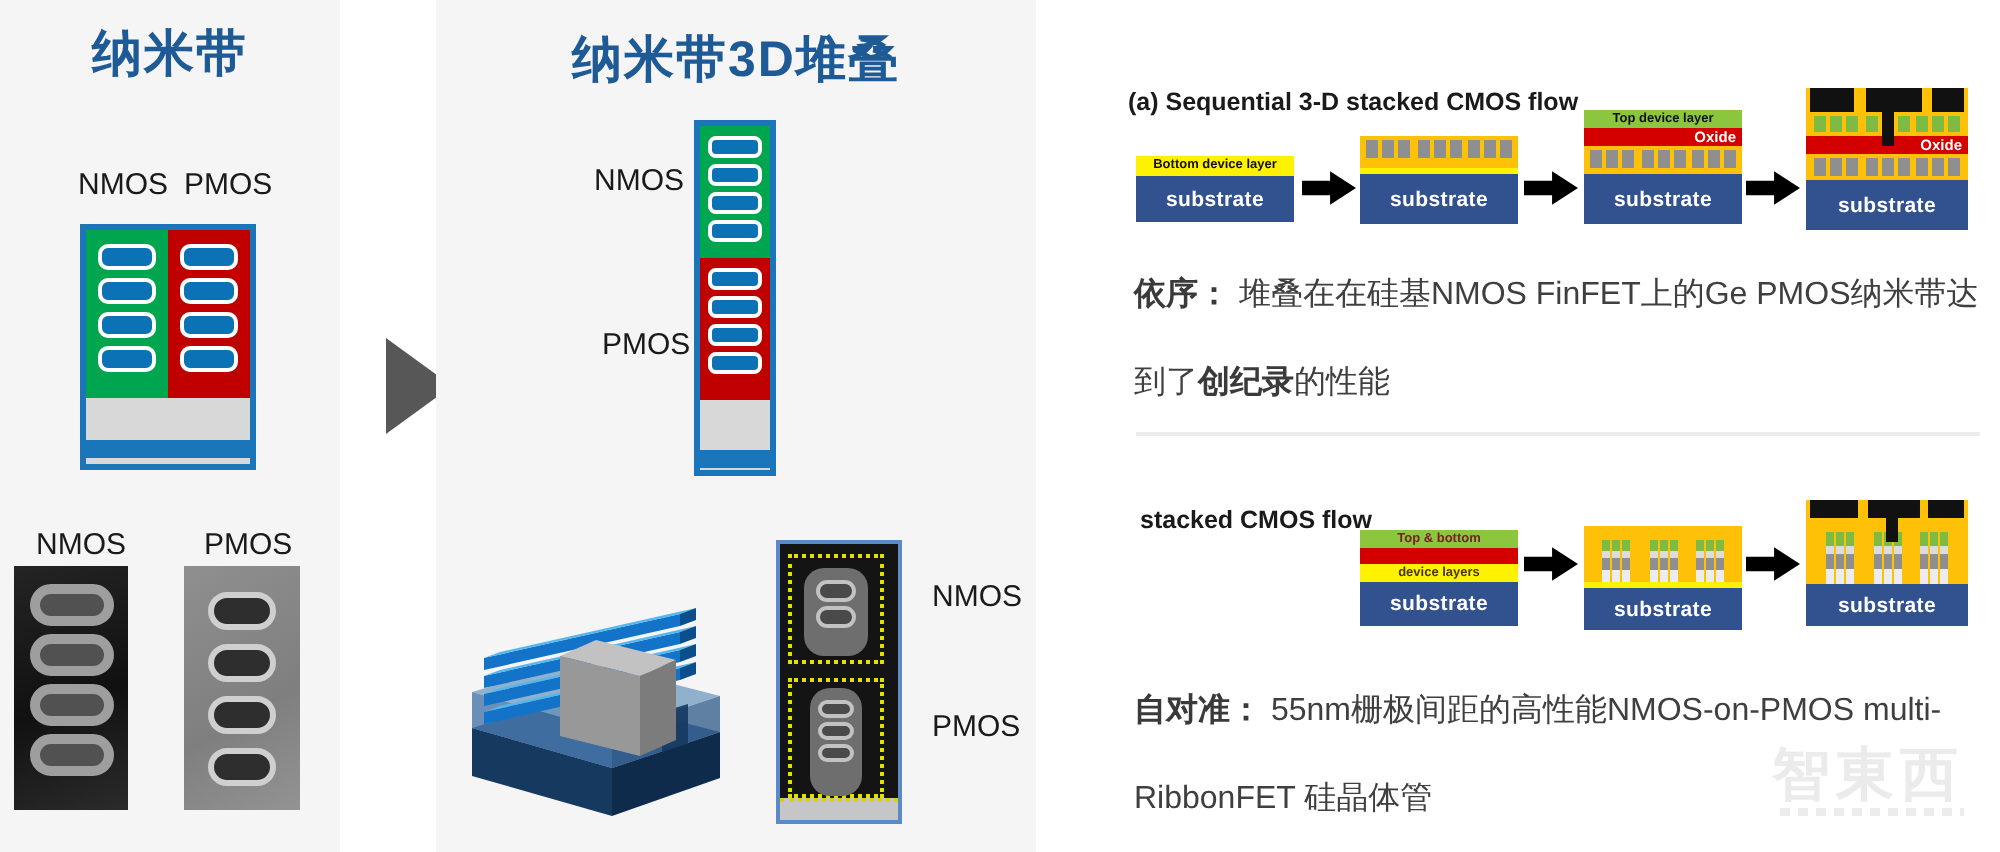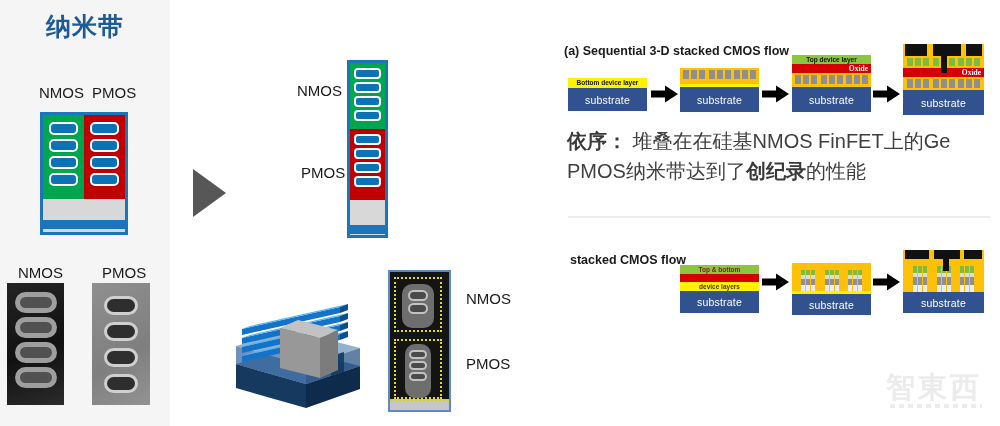--- a/index.html
+++ b/index.html
@@ -53,46 +53,46 @@
   .dotbox{position:absolute;border:2px dotted #E3DF00;box-sizing:border-box;}
   .blob{background:#6E6E6E;border-radius:10px;margin:5px auto 0;padding-top:4px;}
   .blob .bring{width:20px;height:11px;border:2px solid #C2C2C2;border-radius:6px;
                background:#4A4A4A;margin:2px auto;box-sizing:border-box;}
   .tem-floor{position:absolute;left:0;right:0;bottom:0;height:9px;background:#C6C6C6;
              border-top:2px dotted #D8D400;}
 
   
   .fl-title{position:absolute;font-size:12.5px;font-weight:700;color:#1a1a1a;line-height:15px;white-space:nowrap;}
   .fbox{position:absolute;box-sizing:border-box;}
-  .substrate{background:#31518F;color:#fff;font-weight:400;font-size:10.5px;
+  .substrate{background:#31518F;color:#fff;font-weight:700;font-size:10.5px;
              display:flex;align-items:center;justify-content:center;letter-spacing:.2px;}
   .thinlbl{font-size:6.5px;font-weight:700;line-height:10px;text-align:center;
            white-space:nowrap;overflow:hidden;}
   .y-strip{background:#FFF200;color:#111;}
   .g-strip{background:#8CC63F;color:#111;}
   .r-strip{background:#D40000;}
-  .oxide-txt{color:#fff;font-weight:700;font-size:7.5px;text-align:right;padding-right:3px;line-height:9px;font-family:Liberation Serif, serif;}
+  .oxide-txt{color:#fff;font-weight:700;font-size:7.5px;text-align:right;padding-right:3px;line-height:9px;}
   .dev-band{background:#FFC107;display:flex;justify-content:space-evenly;padding-top:2px;}
   .clu{display:flex;gap:2px;}
   .clu i{width:6px;height:9px;background:#8F8F8F;display:block;}
   .clu.green i{background:#7DBB42;height:8px;}
   .strip{height:3px;background:#FFF200;}
   .ic{background:#FFC107;display:flex;justify-content:space-between;position:relative;padding:0 2px;}
   .ic b{display:block;height:100%;background:#111;}
   .ic .drop{position:absolute;top:100%;width:6px;background:#111;}
   .stack-band{background:#FFC107;display:flex;justify-content:space-evenly;align-items:flex-end;padding-top:2px;}
   .scol{display:flex;gap:1px;}
   .scol i{width:4px;height:21px;display:block;
           background:linear-gradient(#7DBB42 0 26%,#DCDCDC 26% 42%,#8F8F8F 42% 72%,#ECECEC 72% 100%);}
   .scol.tall i{height:26px;}
   .flow-arrow{position:absolute;width:27px;height:20px;background:#000;
               clip-path:polygon(0 32%,52% 32%,52% 8%,100% 50%,52% 92%,52% 68%,0 68%);}
 
   
-  .desc{position:absolute;font-size:20px;line-height:30px;color:#3F3F3F;}
+  .desc{position:absolute;font-size:16px;line-height:44px;color:#3F3F3F;}
   .desc b{color:#3A3A3A;}
 
   .divider{position:absolute;height:2px;background:#ECECEC;}
 
   .watermark{position:absolute;color:#EBEBEB;font-weight:700;font-size:29px;letter-spacing:3px;}
   .watermark-sub{position:absolute;height:4px;
                  background:repeating-linear-gradient(90deg,#ECECEC 0 5px,transparent 5px 9px);}
 </style>
 </head>
 <body>
@@ -136,20 +136,23 @@
   </div>
   <div class="tem tem-pmos" style="left:92px;top:283px;width:58px;height:122px;">
     <div class="ring"></div>
     <div class="ring"></div>
     <div class="ring"></div>
     <div class="ring"></div>
   </div>
 
   <div class="big-arrow" style="left:193px;top:169px;"></div>
 
+  <div class="panel" style="left:218px;width:300px;">
+    <div class="panel-title" style="top:13px;">纳米带3D堆叠</div>
+  </div>
 
   <div class="lbl" style="left:297px;top:82px;">NMOS</div>
   <div class="lbl" style="left:301px;top:164px;">PMOS</div>
 
   <div class="column" style="left:347px;top:60px;width:41px;height:178px;">
     <div class="col-green">
       <div class="colbar"></div>
       <div class="colbar"></div>
       <div class="colbar"></div>
       <div class="colbar"></div>
@@ -376,17 +379,20 @@
         </div>
       <div class="scol tall">
           <i></i>
           <i></i>
           <i></i>
         </div>
     </div>
     <div class="substrate" style="height:21px;">substrate</div>
   </div>
 
+  <div class="desc" style="left:567px;top:334px;width:430px;">
+    <b>自对准：</b><span> 55nm栅极间距的高性能NMOS-on-PMOS multi-RibbonFET 硅晶体管</span>
+  </div>
 
   <div class="watermark" style="left:886px;top:368px;">智東西</div>
   <div class="watermark-sub" style="left:890px;top:404px;width:92px;"></div>
 
 </div>
 
 </body></html>

